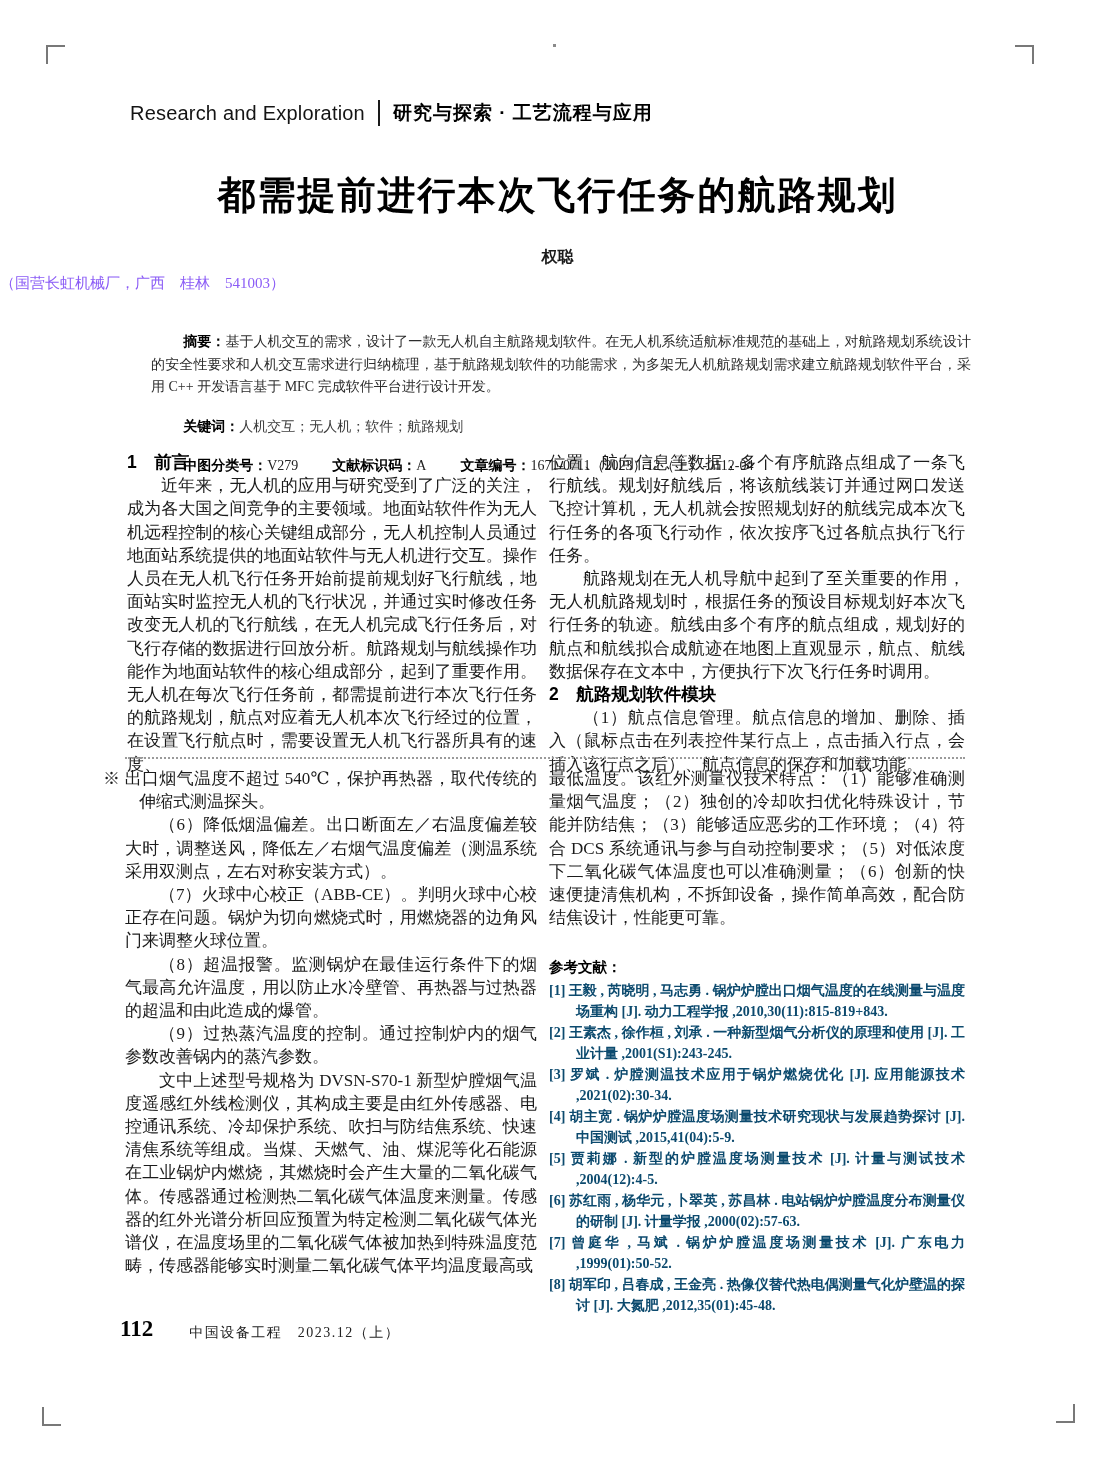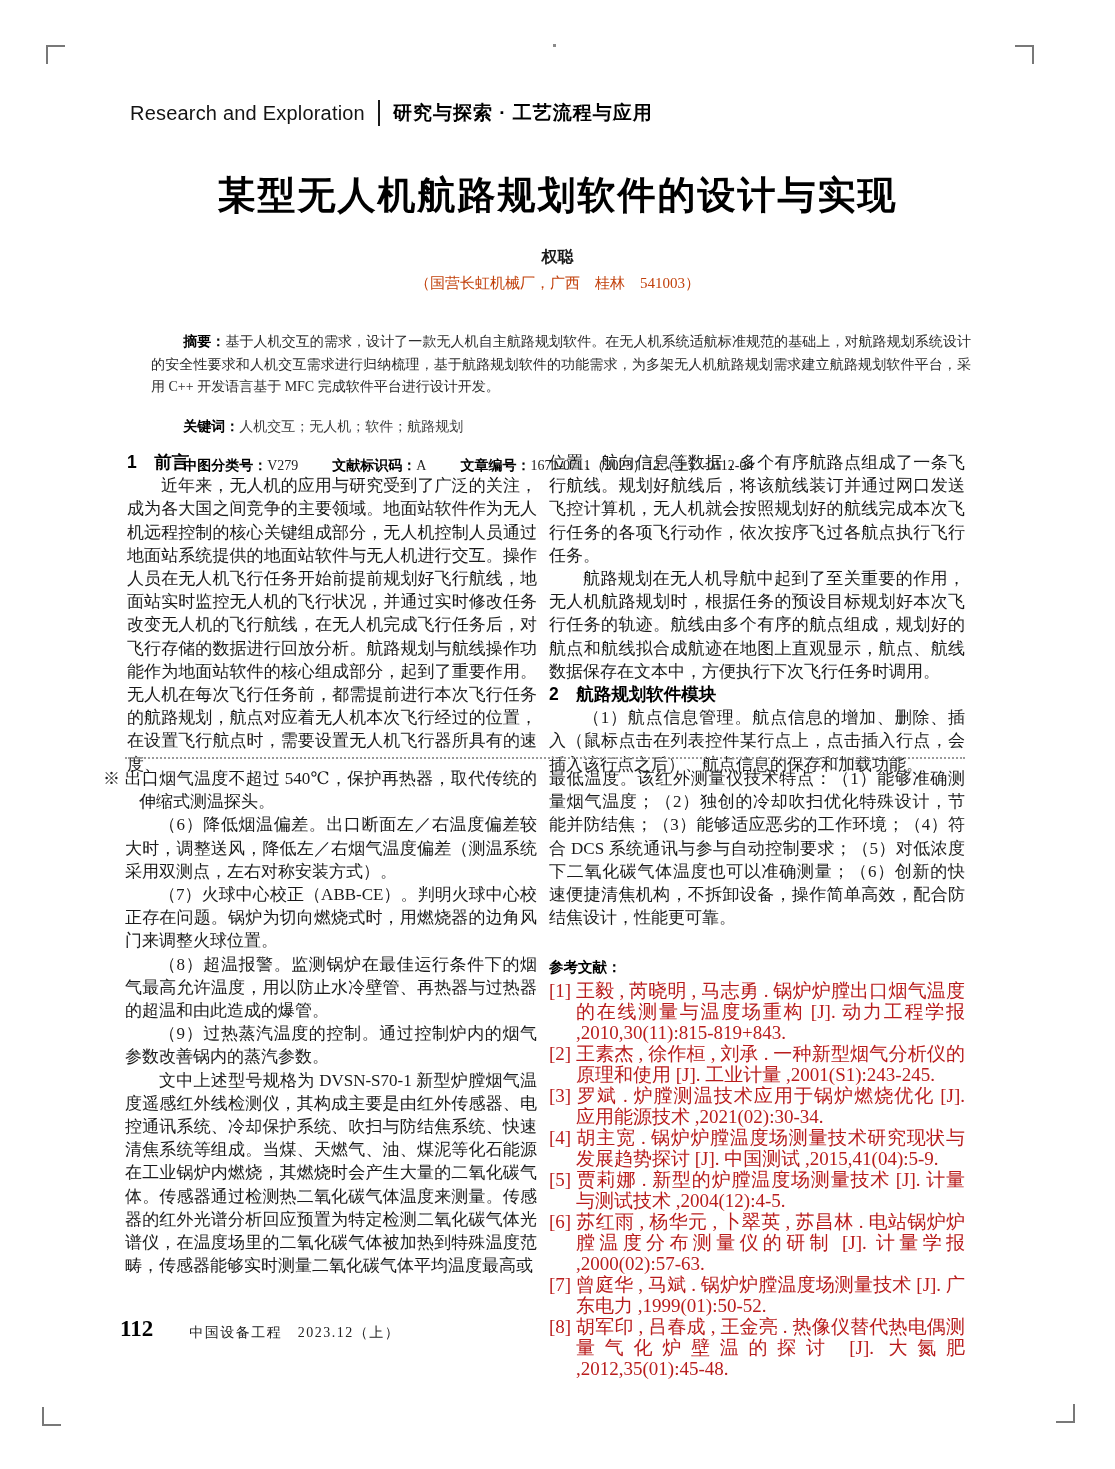--- a/index.html
+++ b/index.html
@@ -21,21 +21,21 @@
   .header-en { font-family:"Liberation Sans","DejaVu Sans",sans-serif; font-size:20px; color:#141414; letter-spacing:0.2px; }
   .header-sep { width:2px; height:26px; background:#1a1a1a; margin:0 13px; }
   .header-zh { font-family:"Liberation Sans","DejaVu Sans",sans-serif; font-size:19px; font-weight:bold; color:#000; letter-spacing:1px; }
 
   
   .title { position:absolute; left:0; right:0; top:170px; text-align:center;
     font-family:"Liberation Sans","DejaVu Sans",sans-serif; font-weight:bold;
     font-size:38px; letter-spacing:2px; color:#000; }
   .author { position:absolute; left:0; right:0; top:247px; text-align:center;
     font-family:"Liberation Sans","DejaVu Sans",sans-serif; font-weight:bold; font-size:16px; }
-  .affiliation { position:absolute; left:0; right:0; top:274px; text-align:center; font-size:15px; color:#c2410c; }
+  .affiliation { position:absolute; left:0; right:0; top:274px; font-size:15px; color:#8b5cf6; }
 
   
   .meta { position:absolute; left:135px; width:852px; top:314px; font-size:14px; line-height:22.5px; }
   .meta p { margin:16px; }
   .abstract { text-align:justify; text-indent:2.3em; color:#2c2c2c; }
   .blabel { font-family:"Liberation Sans","DejaVu Sans",sans-serif; font-weight:bold; color:#000; }
   .kw-line { text-indent:2.3em; color:#3d3d3d; }
   .class-line { text-indent:2.3em; margin-top:1px; }
   .class-line .val { margin-right:34px; color:#222; }
   .class-line .val:last-child { margin-right:0; }
@@ -54,22 +54,22 @@
   
   .bcol { position:absolute; top:767px; font-size:17px; line-height:23.2px; text-align:justify; color:#1b1b1b; }
   .bcol p { margin:0; }
   .bcol-left { left:125px; width:412px; }
   .bcol-right { left:549px; width:416px; }
   .p-marked { padding-left:14px; text-indent:-36px; }
 
   
   .refs-label { font-family:"Liberation Sans","DejaVu Sans",sans-serif; font-weight:bold;
     font-size:14.5px; margin-top:27px; color:#000; }
-  .ref { font-size:19px; line-height:21px; padding-left:27px; text-indent:-27px;
-    text-align:justify; color:#b91c1c; }
+  .ref { font-size:14px; line-height:21px; padding-left:27px; text-indent:-27px;
+    text-align:justify; color:#0c4a6e;font-weight:bold; }
 
   
   .footer { position:absolute; left:120px; top:1316px; display:flex; align-items:flex-end; }
   .page-num { font-size:23px; font-weight:bold; font-family:"Liberation Serif","DejaVu Serif",serif; color:#000; }
   .journal { font-size:14px; margin-left:36px; letter-spacing:1.5px; color:#222; }
 </style>
 </head>
 <body>
 
 <div class="page">
@@ -79,21 +79,21 @@
   <div class="crop crop-bl"></div>
   <div class="crop crop-br"></div>
   <div class="center-dot"></div>
 
   <div class="header">
     <span class="header-en">Research and Exploration</span>
     <span class="header-sep"></span>
     <span class="header-zh">研究与探索 · 工艺流程与应用</span>
   </div>
 
-  <div class="title">某型无人机航路规划软件的设计与实现</div>
+  <div class="title">都需提前进行本次飞行任务的航路规划</div>
   <div class="author">权聪</div>
   <div class="affiliation">（国营长虹机械厂，广西　桂林　541003）</div>
 
   <div class="meta">
     <p class="abstract"><span class="blabel">摘要：</span><span>基于人机交互的需求，设计了一款无人机自主航路规划软件。在无人机系统适航标准规范的基础上，对航路规划系统设计的安全性要求和人机交互需求进行归纳梳理，基于航路规划软件的功能需求，为多架无人机航路规划需求建立航路规划软件平台，采用 C++ 开发语言基于 MFC 完成软件平台进行设计开发。</span></p>
     <p class="kw-line"><span class="blabel">关键词：</span><span>人机交互；无人机；软件；航路规划</span></p>
     <p class="class-line"><span class="blabel">中图分类号：</span><span class="val">V279</span><span class="blabel">文献标识码：</span><span class="val">A</span><span class="blabel">文章编号：</span><span class="val">1671-0711（2023）12（上）-0112-04</span></p>
   </div>
 
   <div class="col col-left">

